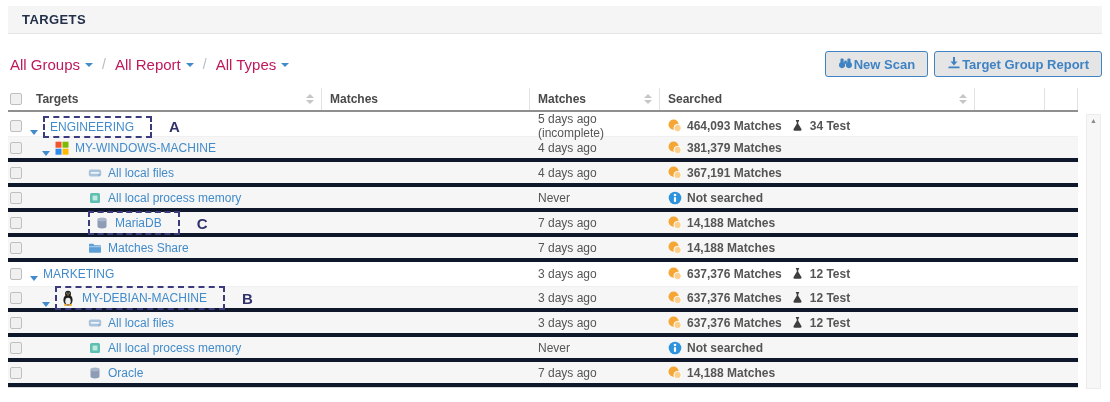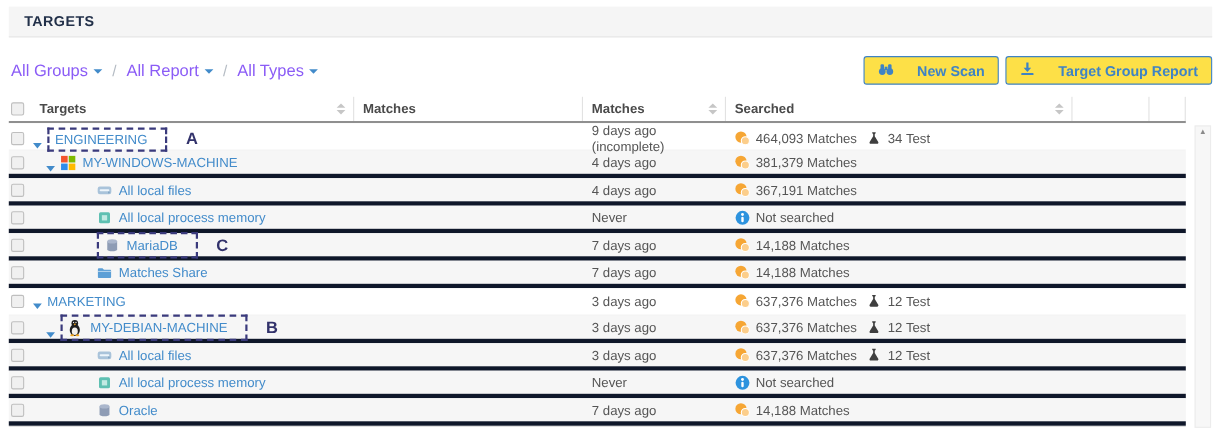--- a/index.html
+++ b/index.html
@@ -10,27 +10,27 @@
   }
   .titlebar {
     margin: 6px 8px 0; height: 28px; background: #f5f5f5;
     border-bottom: 1px solid #e6e6e6; display: flex; align-items: center;
     padding-left: 14px;
   }
   .titlebar .title { font-size: 13px; font-weight: bold; color: #223049; letter-spacing: .4px; }
 
   .controls { margin: 16px 8px 0 10px; display: flex; justify-content: space-between; align-items: center; height: 28px; }
   .crumbs { display: flex; align-items: center; gap: 9px; font-size: 15px; }
-  .crumb { color: #8b5cf6; display: inline-flex; align-items: center; gap: 5px; cursor: pointer; }
+  .crumb { color: #be185d; display: inline-flex; align-items: center; gap: 5px; cursor: pointer; }
   .caret-sm { width: 0; height: 0; border-left: 4px solid transparent; border-right: 4px solid transparent; border-top: 4px solid #428bca; margin-top: 2px; }
   .crumb-sep { color: #b5bcc4; font-size: 14px; }
   .btns { display: flex; gap: 6px; }
   .btn {
-    display: inline-flex; align-items: center; gap: 21px; border: 1px solid #3f83c4;
-    background: #fde047; color: #3f83c4; font-weight: bold; font-size: 13px;
+    display: inline-flex; align-items: center; gap: 1px; border: 1px solid #3f83c4;
+    background: #e5e5e5; color: #3f83c4; font-weight: bold; font-size: 13px;
     padding: 4px 12px; border-radius: 3px; cursor: pointer; font-family: inherit; white-space: nowrap;
   }
   .btn svg { flex: none; }
 
   .table-area { margin: 10px 8px 0; position: relative; width: 1094px; }
   .grid-cols { display: grid; grid-template-columns: 20px 294px 208px 130px 315px 70px 33px; }
   .thead { height: 24px; align-items: center; border-bottom: 2px solid #8f8f8f; width: 1070px; }
   .th {
     display: flex; align-items: center; justify-content: space-between; height: 100%;
     padding: 0 7px 0 8px; border-right: 1px solid #e2e2e2; font-weight: bold; color: #4a4a4a; cursor: pointer;
@@ -52,21 +52,21 @@
   .cell-target.lvl2 { padding-left: 60px; }
   .caret-exp { width: 0; height: 0; border-left: 4.5px solid transparent; border-right: 4.5px solid transparent; border-top: 5px solid #428bca; cursor: pointer; flex: none; }
   .t-icon { width: 15px; height: 16px; display: inline-flex; align-items: center; flex: none; }
   .t-name { color: #428bca; cursor: pointer; }
   .annot-wrap { display: inline-flex; align-items: center; gap: 5px; }
   .annot-wrap.boxed { border: 2px dashed #3a3a7c; padding: 2px 16px 2px 5px; margin: -3px 0; }
   .annot-label { font-size: 15px; font-weight: bold; color: #32326b; margin-left: 12px; }
   .cell-comments { padding-left: 8px; }
   .cell-searched { color: #555; padding-left: 8px; }
   .cell-matches { display: flex; align-items: center; gap: 9px; color: #555; padding-left: 8px; white-space: nowrap; }
-  .m-group, .test-group, .ns-group { display: inline-flex; align-items: flex-end; gap: 5px; }
+  .m-group, .test-group, .ns-group { display: inline-flex; align-items: flex-end; gap: 5px; font-weight: bold; }
   .m-ic { width: 14px; height: 14px; flex: none; display: inline-flex; }
 
   .vscroll { position: absolute; left: 1078px; top: 26px; width: 15px; height: 275px; background: #f7f7f7; border: 1px solid #ececec; }
   .vscroll .up { display: block; text-align: center; font-size: 7px; color: #8a8a8a; line-height: 12px; cursor: pointer; }
 </style>
 </head>
 <body>
 
 <div class="titlebar">
   <span class="title">TARGETS</span>
@@ -154,21 +154,21 @@
     </div>
     <div class="cell-target lvl0">
       <i class="caret-exp"></i>
       <span class="annot-wrap boxed">
 
         <span class="t-name">ENGINEERING</span>
       </span>
       <span class="annot-label">A</span>
     </div>
     <div class="cell-comments"></div>
-    <div class="cell-searched">9 days ago (incomplete)</div>
+    <div class="cell-searched">5 days ago (incomplete)</div>
     <div class="cell-matches">
       <span class="m-group">
         <span class="m-ic">
               <svg width="14" height="14" viewBox="0 0 14 14">
                 <circle cx="5.6" cy="5.6" r="5.1" fill="#F6A634"></circle>
                 <circle cx="9.6" cy="9" r="3.7" fill="#FCCE8B" stroke="#ffffff" stroke-width="1"></circle>
               </svg>
             </span>
         <span class="m-text">464,093 Matches</span>
       </span>

